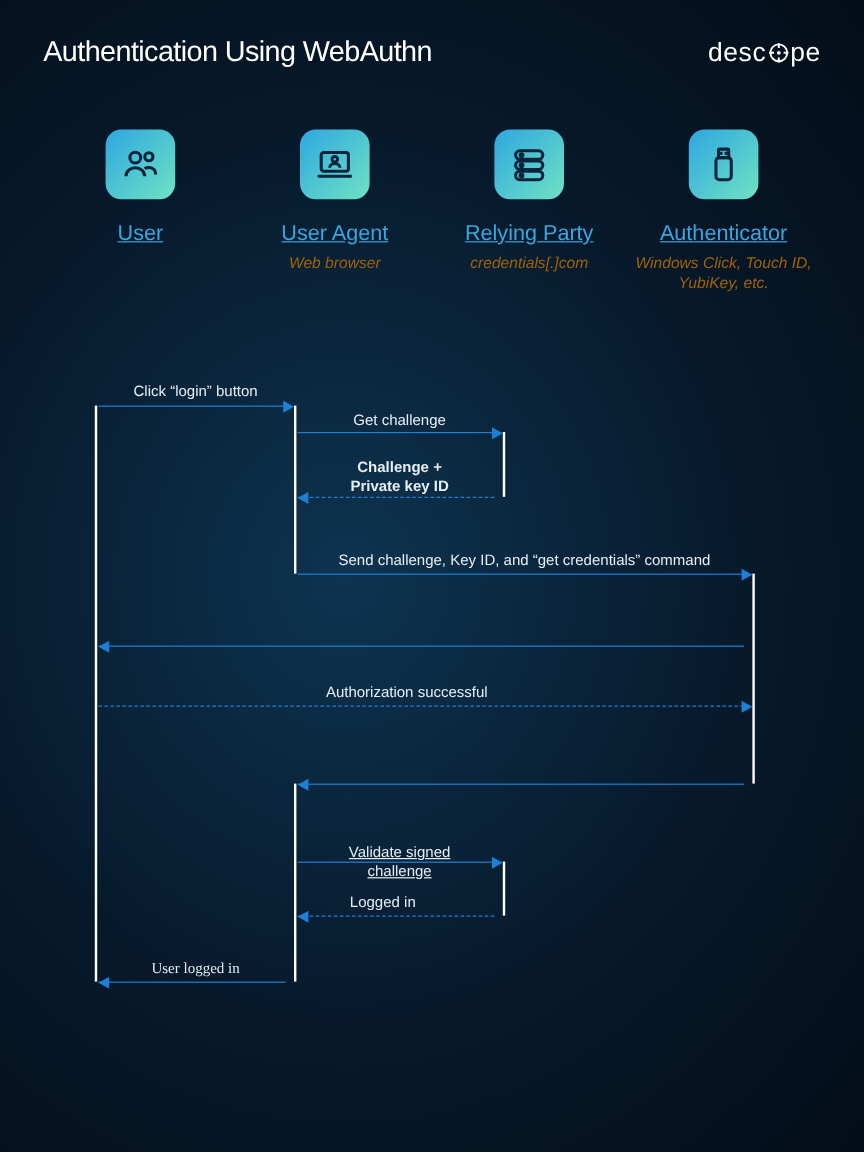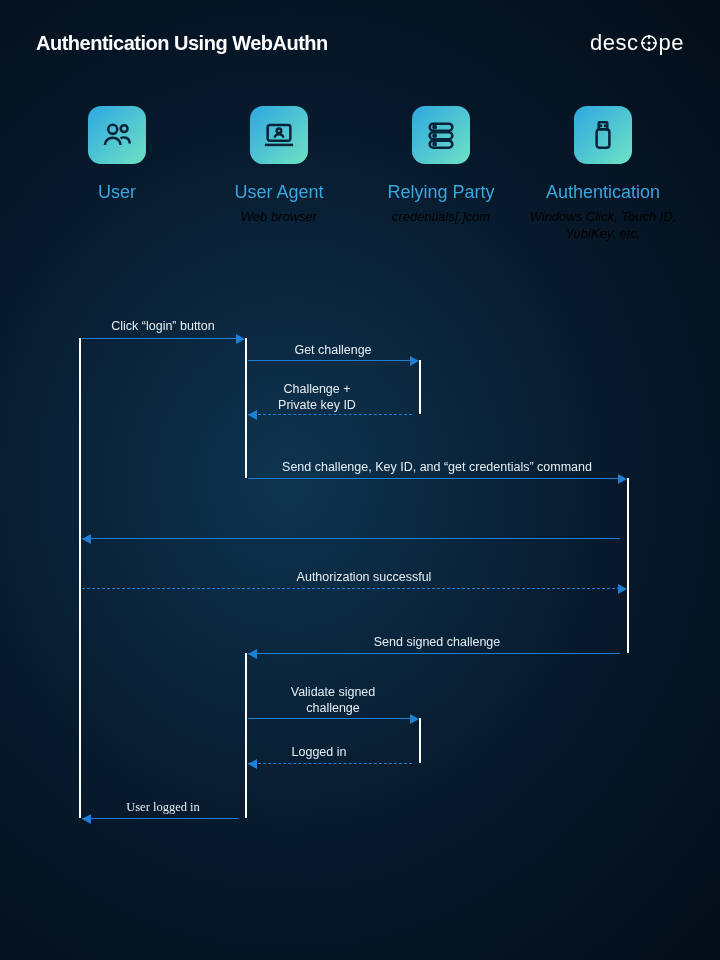--- a/index.html
+++ b/index.html
@@ -12,22 +12,22 @@
     position: relative;
     overflow: hidden;
   }
   .header {
     display: flex;
     justify-content: space-between;
     align-items: center;
     padding: 30px 36px 10px 36px;
   }
   .title {
-    font-size: 20px;
-    font-weight: 700;
+    font-size: 24px;
+    font-weight: 400;
     letter-spacing: -0.5px;
     color: #ffffff;
     text-align: center;
   }
   .brand {
     font-size: 22px;
     font-weight: 300;
     color: #ffffff;
     letter-spacing: 0.5px;
     display: flex;
@@ -60,25 +60,26 @@
     align-items: center;
     justify-content: center;
     margin-bottom: 18px;
   }
   .icon-box svg { width: 34px; height: 34px; }
   .p-label {
     font-size: 18px;
     color: #3aa6de;
     font-weight: 400;
     margin-bottom: 6px;
+    text-decoration: underline;
   }
   .p-sub {
     font-size: 13px;
     font-style: italic;
-    color: #000000;
+    color: #a16207;
     line-height: 1.3;
     max-width: 150px;
   }
   .diagram {
     position: absolute;
     left: 0;
     top: 310px;
     width: 712px;
     height: 620px;
   }
@@ -172,56 +173,55 @@
   </div>
   <div class="participant">
     <div class="icon-box">
       <svg viewBox="0 0 24 24" fill="none" stroke="#07243a" stroke-width="1.8">
         <rect x="9" y="3" width="6" height="5" rx="0.5"></rect>
         <rect x="7.5" y="8" width="9" height="13" rx="2"></rect>
         <line x1="10.5" y1="4.5" x2="10.5" y2="6.5"></line>
         <line x1="13.5" y1="4.5" x2="13.5" y2="6.5"></line>
       </svg>
     </div>
-    <div class="p-label">Authentication</div>
+    <div class="p-label">Authenticator</div>
     <div class="p-sub">Windows Click, Touch ID, YubiKey, etc.</div>
   </div>
 </div>
 
 <div class="diagram" id="diagram">
     <div class="lifeline" style="left: 79px; top: 28px; height: 480px;"></div>
     <div class="lifeline" style="left: 245px; top: 28px; height: 140px;"></div>
     <div class="lifeline" style="left: 419px; top: 50px; height: 54px;"></div>
     <div class="lifeline" style="left: 627px; top: 168px; height: 175px;"></div>
     <div class="lifeline" style="left: 245px; top: 343px; height: 165px;"></div>
     <div class="lifeline" style="left: 419px; top: 408px; height: 45px;"></div>
     <div class="arrow-line" style="left: 82px; top: 28px; width: 156px;"></div>
     <div class="arrow-head right" style="top: 24px; left: 236px;"></div>
     <div class="msg-label" style="left: 85px; width: 156px; top: 9px;">Click “login” button</div>
     <div class="arrow-line" style="left: 248px; top: 50px; width: 164px;"></div>
     <div class="arrow-head right" style="top: 46px; left: 410px;"></div>
     <div class="msg-label" style="left: 251px; width: 164px; top: 33px;">Get challenge</div>
     <div class="arrow-line dashed" style="left: 248px; top: 104px; width: 164px;"></div>
     <div class="arrow-head left" style="top: 100px; left: 248px;"></div>
-    <div class="msg-label" style="left: 235px; width: 164px; top: 72px;">Challenge +
+    <div class="msg-label" style="left: 251px; width: 164px; top: 72px; font-weight: bold;">Challenge +
 Private key ID</div>
     <div class="arrow-line" style="left: 248px; top: 168px; width: 372px;"></div>
     <div class="arrow-head right" style="top: 164px; left: 618px;"></div>
     <div class="msg-label" style="left: 251px; width: 372px; top: 150px;">Send challenge, Key ID, and “get credentials” command</div>
     <div class="arrow-line" style="left: 82px; top: 228px; width: 538px;"></div>
     <div class="arrow-head left" style="top: 224px; left: 82px;"></div>
     <div class="arrow-line dashed" style="left: 82px; top: 278px; width: 538px;"></div>
     <div class="arrow-head right" style="top: 274px; left: 618px;"></div>
-    <div class="msg-label" style="left: 95px; width: 538px; top: 260px;">Authorization successful</div>
+    <div class="msg-label" style="left: 70px; width: 538px; top: 260px;">Authorization successful</div>
     <div class="arrow-line" style="left: 248px; top: 343px; width: 372px;"></div>
     <div class="arrow-head left" style="top: 339px; left: 248px;"></div>
-    <div class="msg-label" style="left: 251px; width: 372px; top: 325px;">Send signed challenge</div>
     <div class="arrow-line" style="left: 248px; top: 408px; width: 164px;"></div>
     <div class="arrow-head right" style="top: 404px; left: 410px;"></div>
-    <div class="msg-label" style="left: 251px; width: 164px; top: 375px;">Validate signed
+    <div class="msg-label" style="left: 251px; width: 164px; top: 393px; text-decoration: underline;">Validate signed
 challenge</div>
     <div class="arrow-line dashed" style="left: 248px; top: 453px; width: 164px;"></div>
     <div class="arrow-head left" style="top: 449px; left: 248px;"></div>
     <div class="msg-label" style="left: 237px; width: 164px; top: 435px;">Logged in</div>
     <div class="arrow-line" style="left: 82px; top: 508px; width: 156px;"></div>
     <div class="arrow-head left" style="top: 504px; left: 82px;"></div>
     <div class="msg-label" style="left: 85px; width: 156px; top: 490px; font-family: Liberation Serif, serif;">User logged in</div>
   </div>
 
 </body></html>

